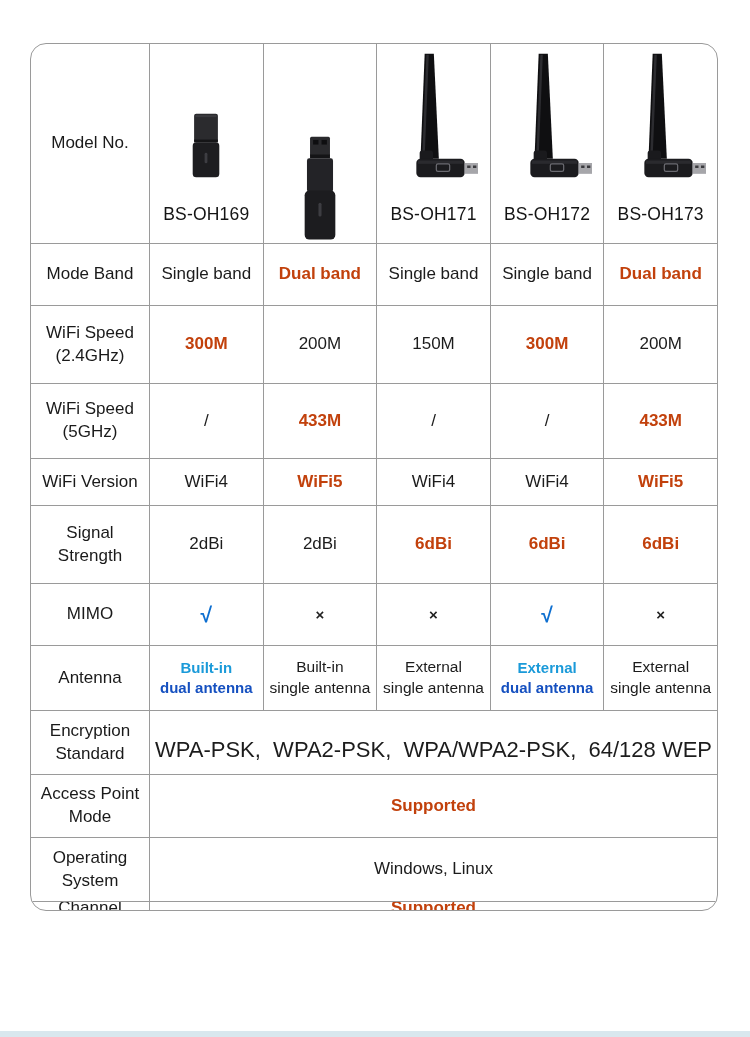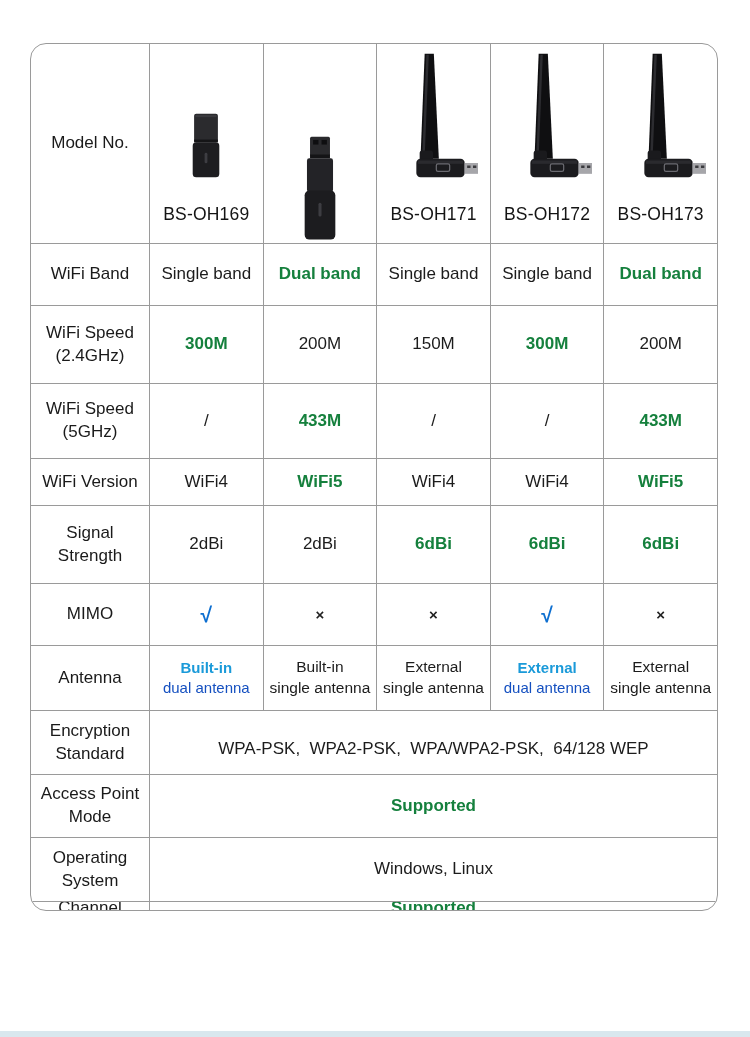--- a/index.html
+++ b/index.html
@@ -18,36 +18,36 @@
   .cell {
     display:flex; flex-direction:column; align-items:center; justify-content:center;
     text-align:center; border-left:1px solid #9a9a9a; border-top:1px solid #9a9a9a;
     color:#1c1c1c; font-size:17px; line-height:1.35; padding:6px 4px; overflow:hidden;
   }
   .first-col { border-left:none; }
   .first-row { border-top:none; }
   .span5 { grid-column:2 / 7; }
 
   .hdr { font-size:17px; color:#1a1a1a; padding:0 7px; }
-  .hl  { color:#15803d; font-weight:bold; }
+  .hl  { color:#c2410c; font-weight:bold; }
   .val {}
   .check { font-size:21px; font-weight:bold; color:#0e6fd0; line-height:1; }
   .cross { font-size:15px; font-weight:bold; color:#222; line-height:1; }
 
   .product-cell { justify-content:flex-end; padding:0; }
   .product-img { flex:0 0 auto; }
   .model-name { font-size:17.5px; color:#141414; padding:10px 0 16px 0; letter-spacing:0.2px;text-align:center; }
 
   .ant-line1 { font-size:15px; }
   .ant-line2 { font-size:15px; }
   .ant-cell .plain { color:#1c1c1c; font-size:15.5px; }
   .ant-hl .ant-line1 { color:#1a9ad9; font-weight:bold; }
-  .ant-hl .ant-line2 { color:#1550c0; font-weight:normal; }
-
-  .enc-val { font-size:17px; white-space:pre;margin-top:14px; }
+  .ant-hl .ant-line2 { color:#1550c0; font-weight:bold; }
+
+  .enc-val { font-size:22px; white-space:pre;margin-top:14px; }
   .bottom-bar { position:absolute; left:0; bottom:0; width:750px; height:6px; background:#d9e7ee; }
 </style>
 </head>
 <body>
 
 <div class="stage">
   <div class="table-wrap">
     <div class="grid">
 
       <div class="cell hdr first-col first-row">
@@ -116,21 +116,21 @@
           <rect x="42" y="130" width="54" height="4" fill="#2a2a2e"></rect>
           <rect x="64" y="134" width="16" height="9" rx="2" fill="none" stroke="#6a6a70" stroke-width="1.5"></rect>
           <rect x="98" y="133" width="16" height="13" fill="#a6a6aa"></rect>
           <rect x="101" y="136" width="4" height="3" fill="#3a3a3e"></rect>
           <rect x="108" y="136" width="4" height="3" fill="#3a3a3e"></rect>
         </svg>
         <div class="model-name">BS-OH173</div>
       </div>
 
       <div class="cell hdr first-col">
-          <span>WiFi Band</span>
+          <span>Mode Band</span>
         </div>
       <div class="cell val">
           <span>Single band</span>
         </div>
       <div class="cell val hl">
           <span>Dual band</span>
         </div>
       <div class="cell val">
           <span>Single band</span>
         </div>

